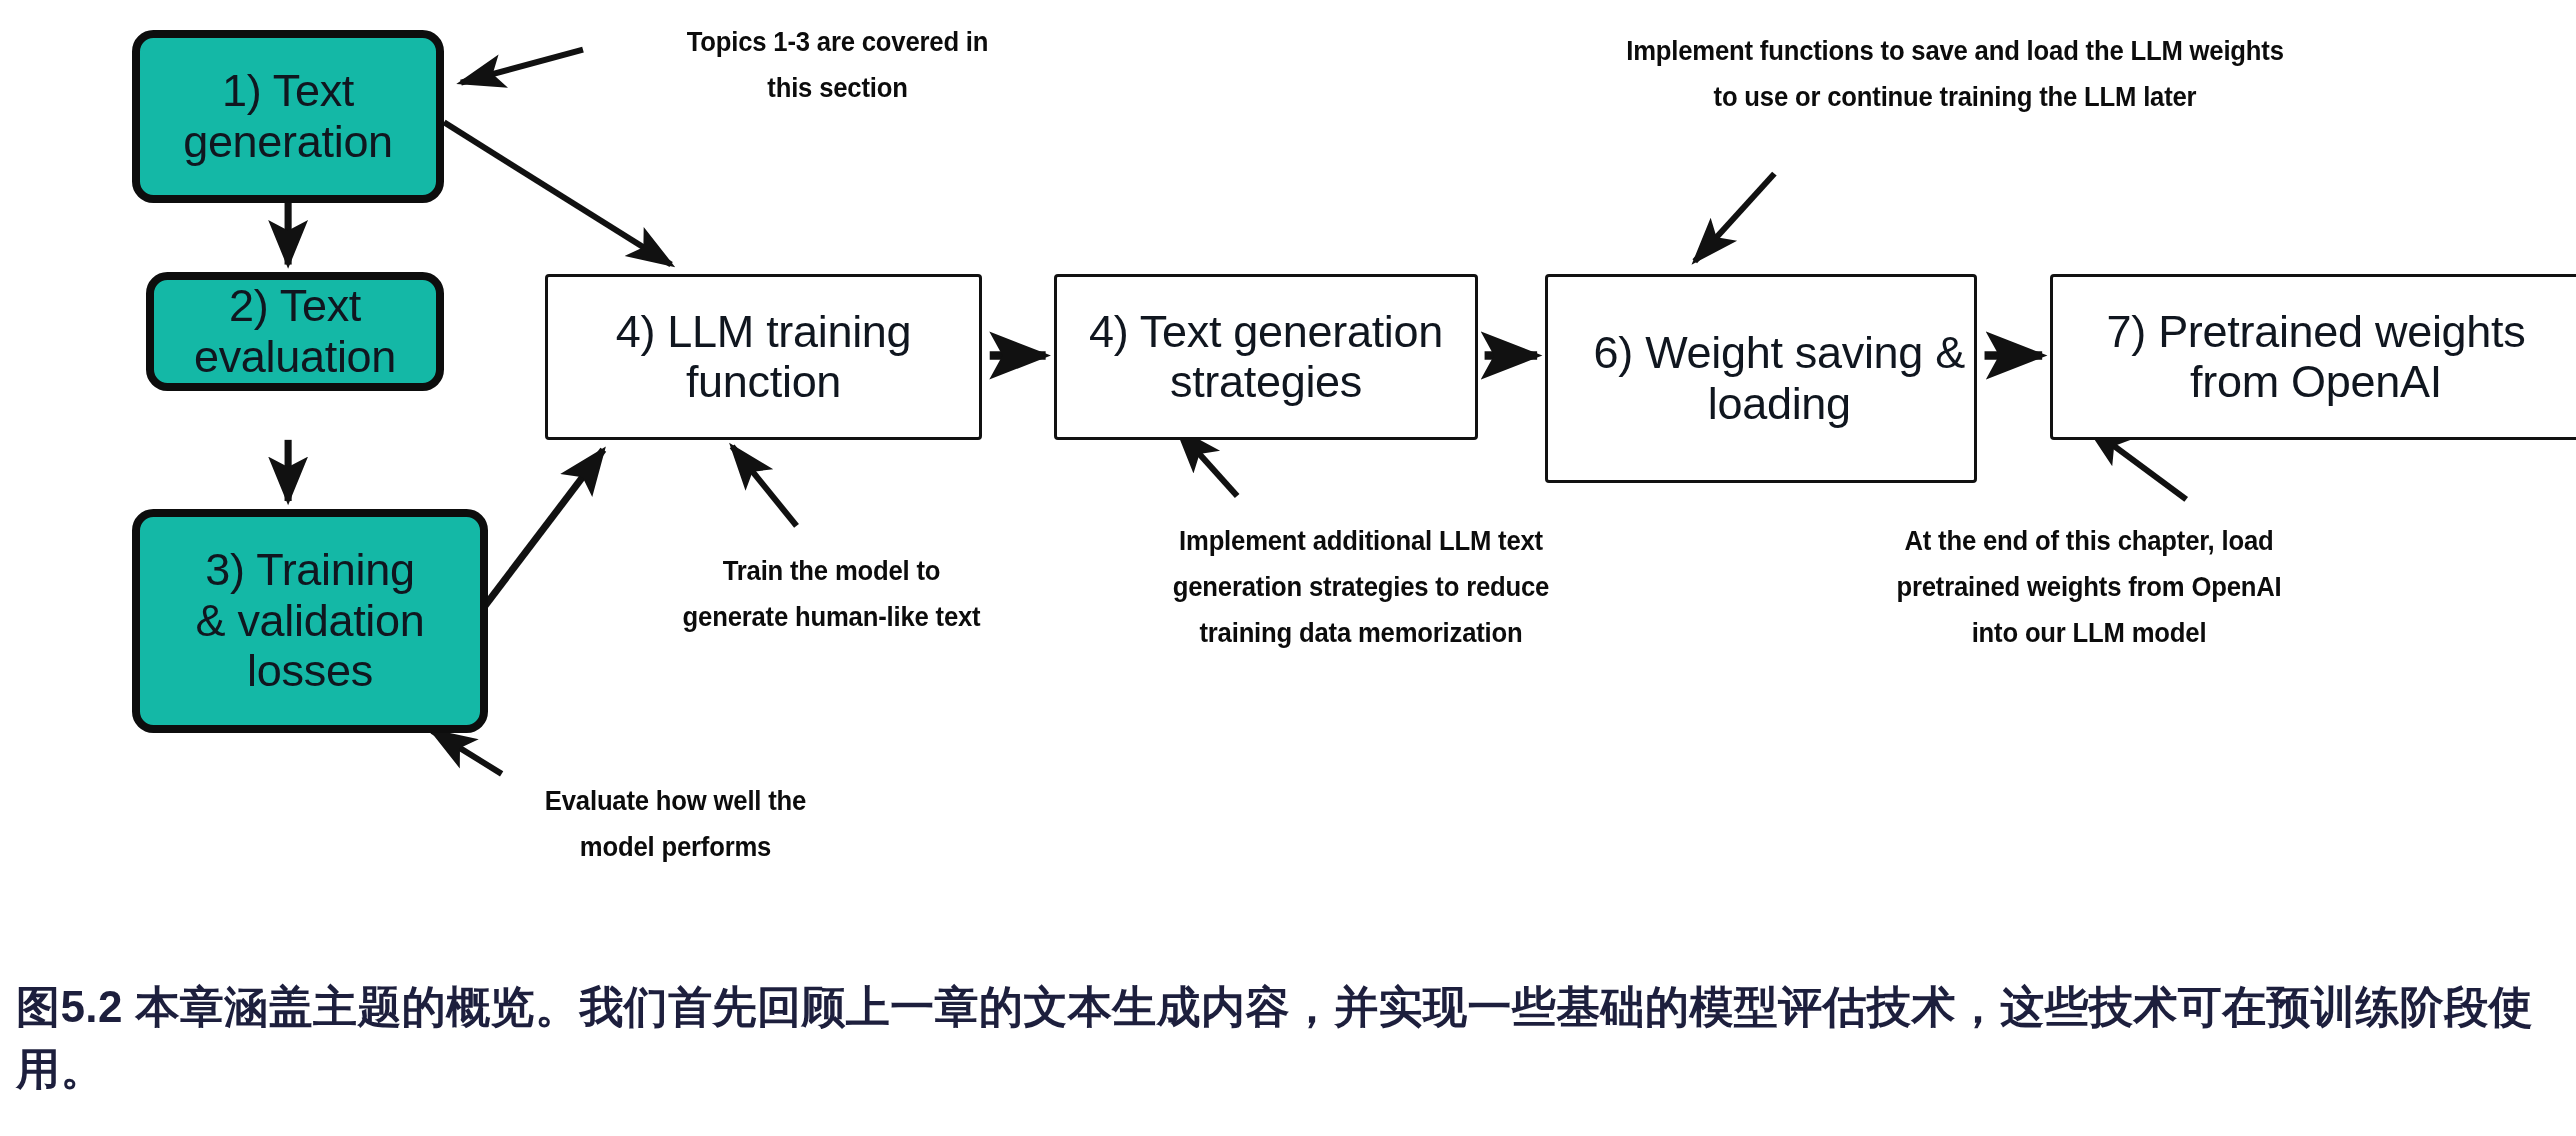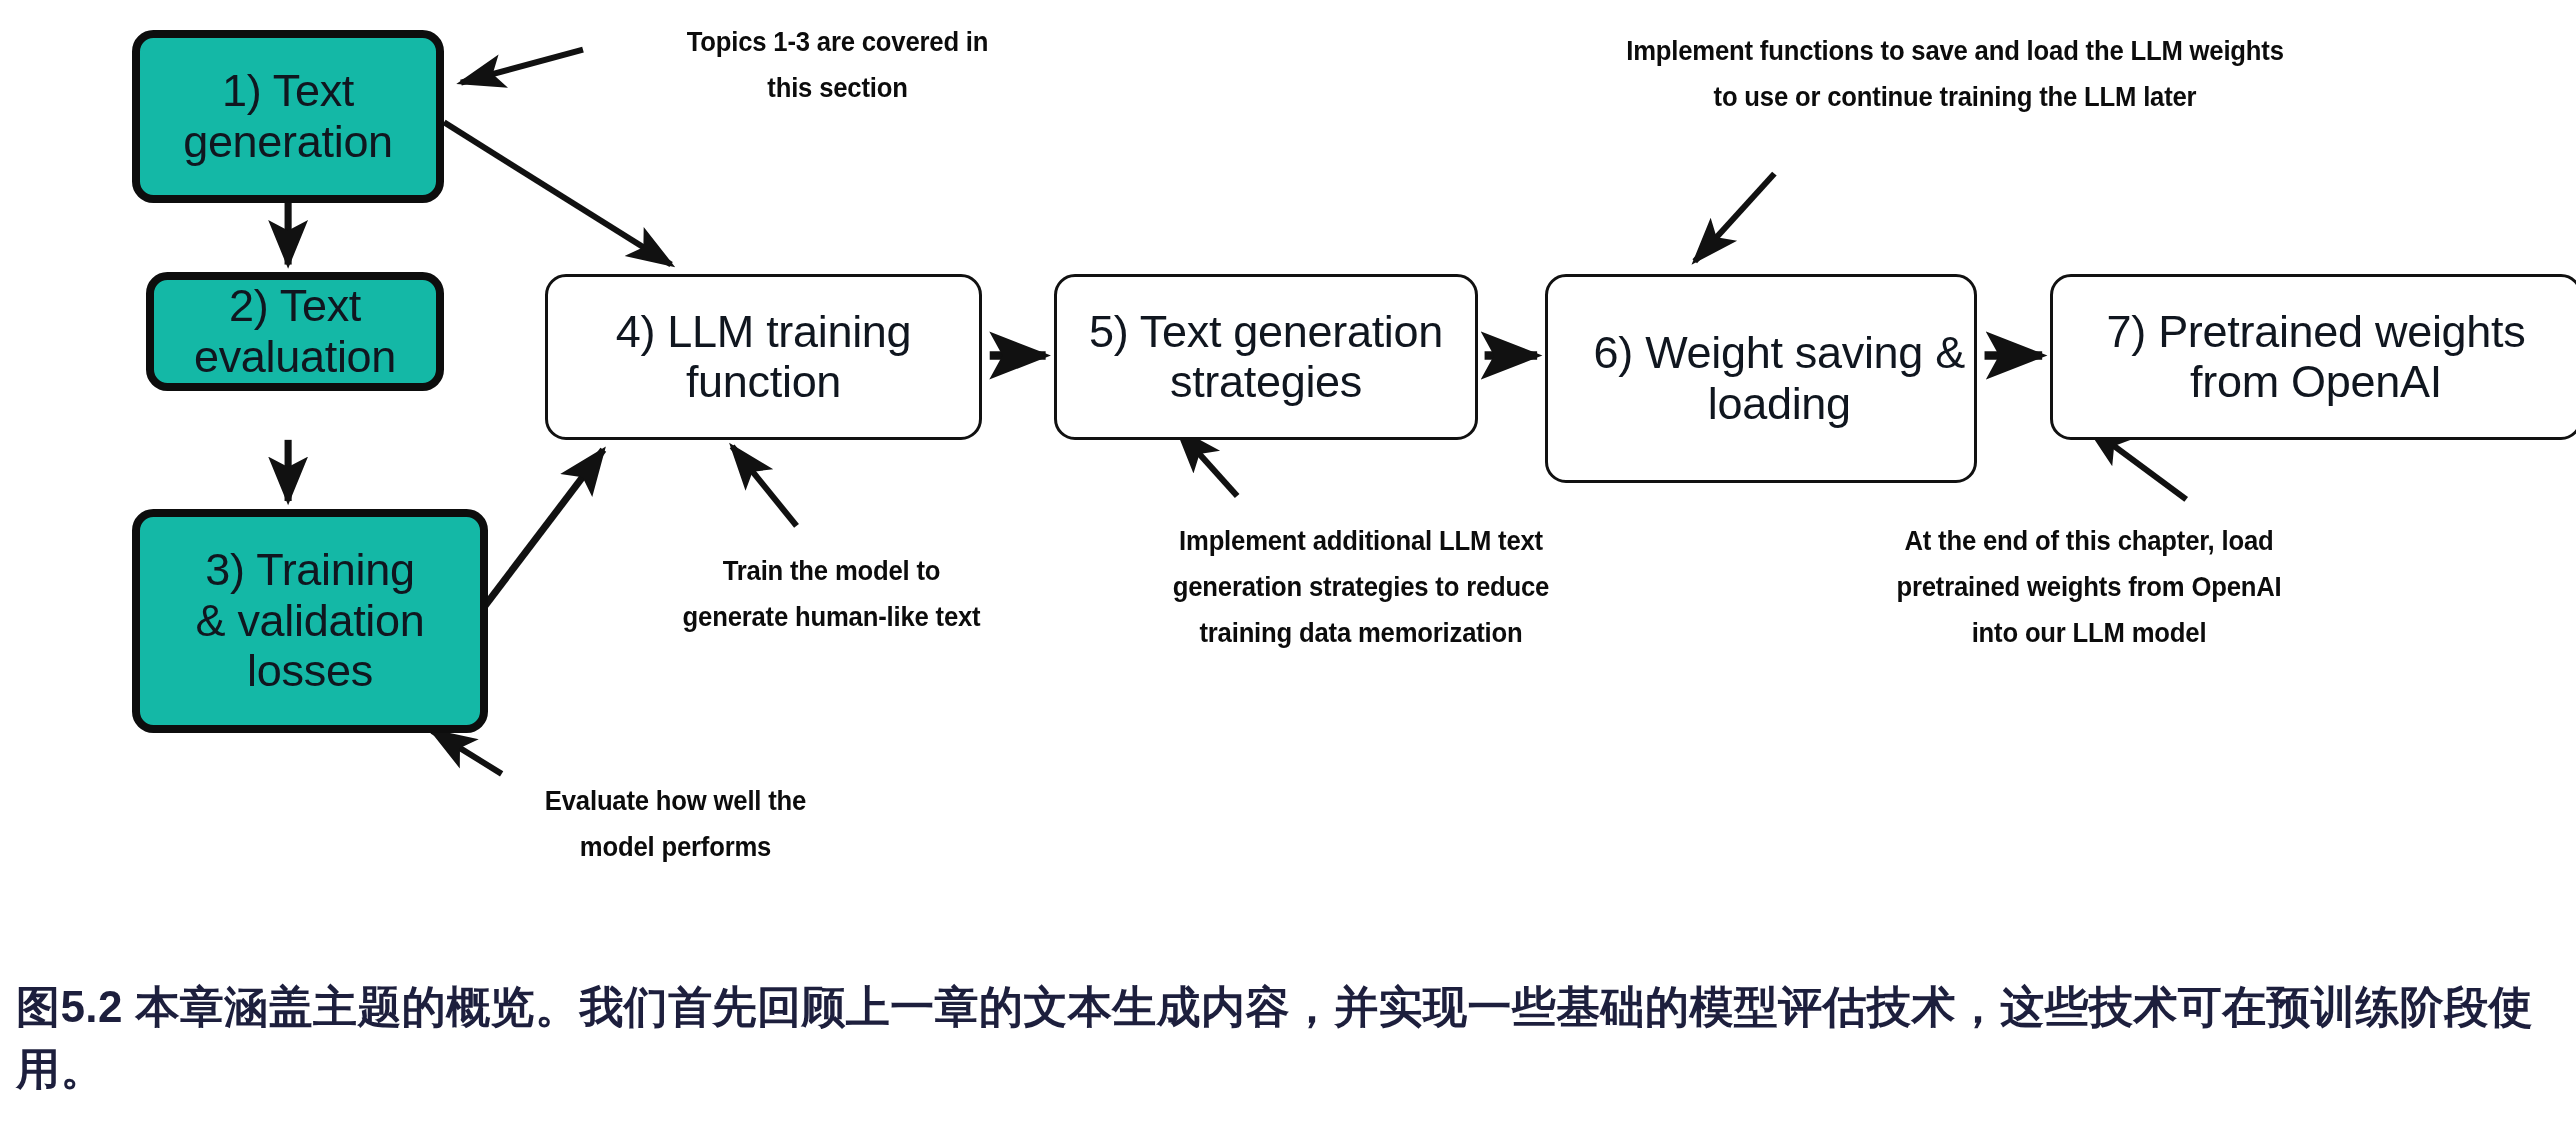--- a/index.html
+++ b/index.html
@@ -41,21 +41,21 @@
   .node {
     position: absolute;
     box-sizing: border-box;
     display: flex;
     align-items: center;
     justify-content: center;
     text-align: center;
     color: #10161f;
     background: #ffffff;
     border: 3.6px solid #111111;
-    border-radius: 21px;
+    border-radius: 4px;
     font-family: "Liberation Sans", sans-serif;
     font-weight: 400;
     letter-spacing: -0.3px;
     line-height: 1.12;
   }
   .node.blue {
     background: #14b8a6;
     border-width: 8px;
     border-color: #0d0d0d;
     border-radius: 21.4px;
@@ -153,21 +153,21 @@
 &amp; validation
 losses</span>
     </div>
 
     <div class="node" style="left:545px; top:274px; width:437px; height:166px; font-size:45px;">
       <span class="node-label">4) LLM training
 function</span>
     </div>
 
     <div class="node" style="left:1054px; top:274px; width:424px; height:166px; font-size:45px;">
-      <span class="node-label">5) Text generation
+      <span class="node-label">4) Text generation
 strategies</span>
     </div>
 
     <div class="node" style="left:1545px; top:274px; width:432px; height:209px; font-size:45px;justify-content:flex-end;">
       <span class="node-label">6) Weight saving &amp;
 loading</span>
     </div>
 
     <div class="node" style="left:2050px; top:274px; width:532px; height:166px; font-size:45px;">
       <span class="node-label">7) Pretrained weights

